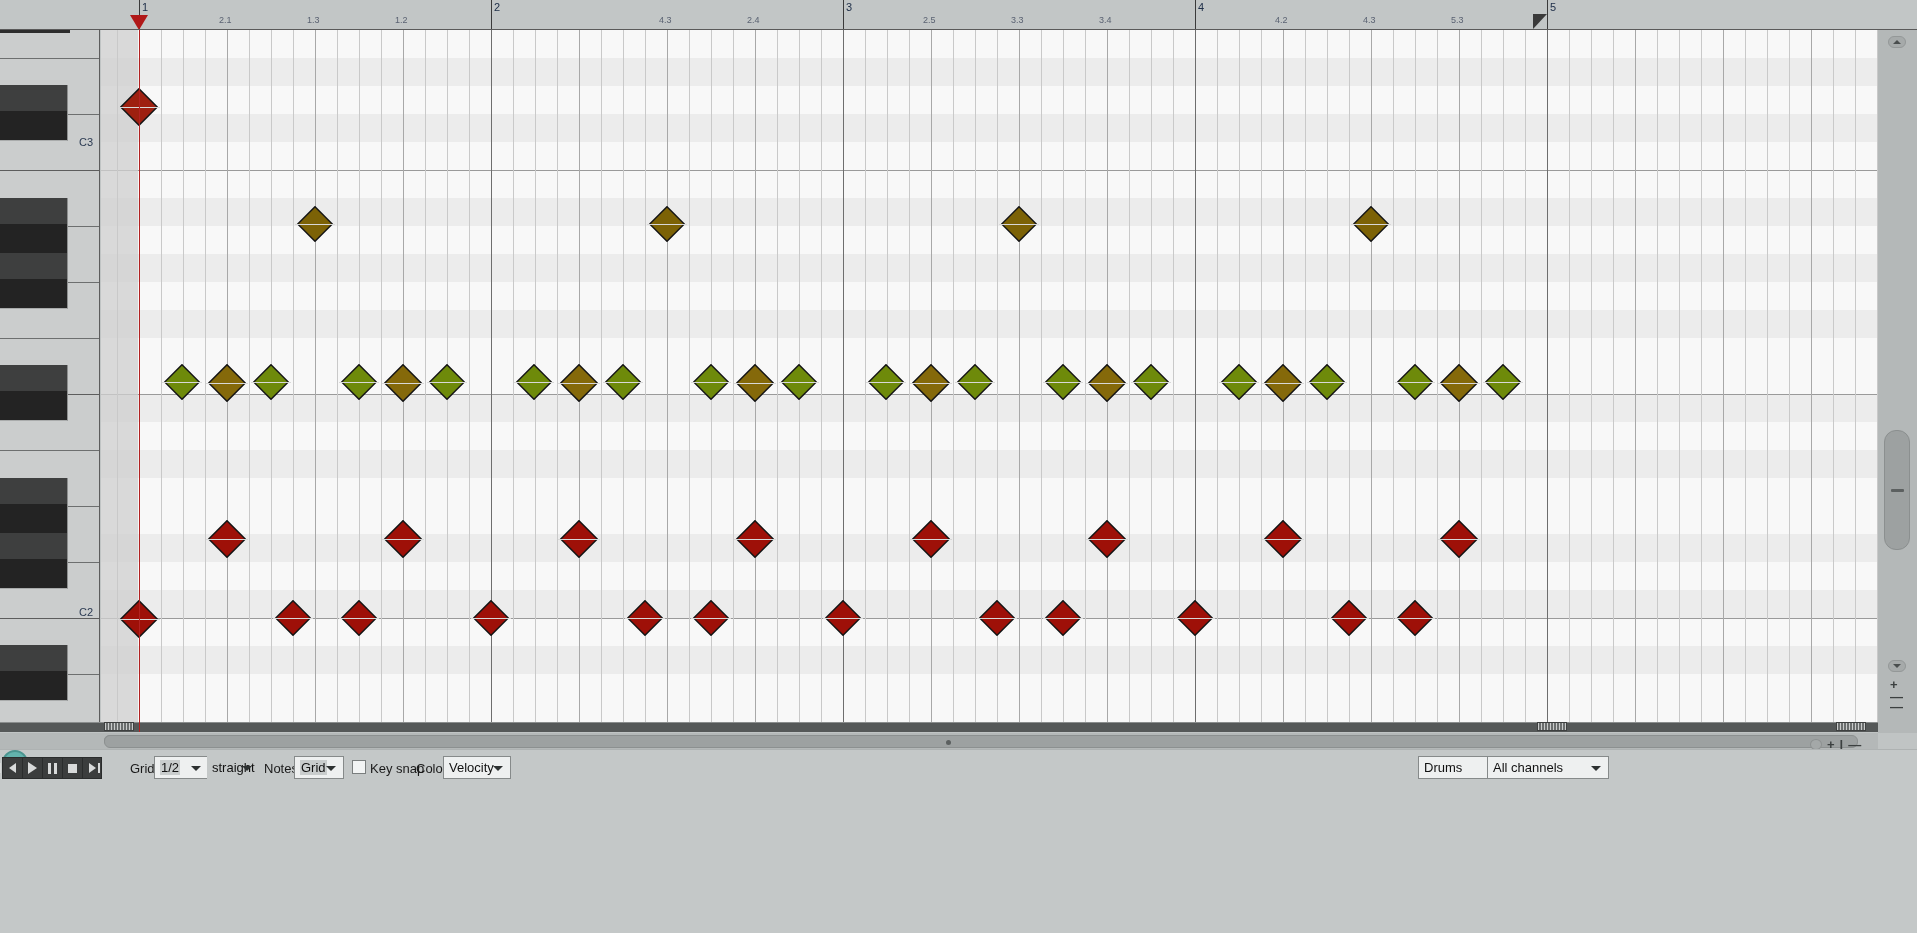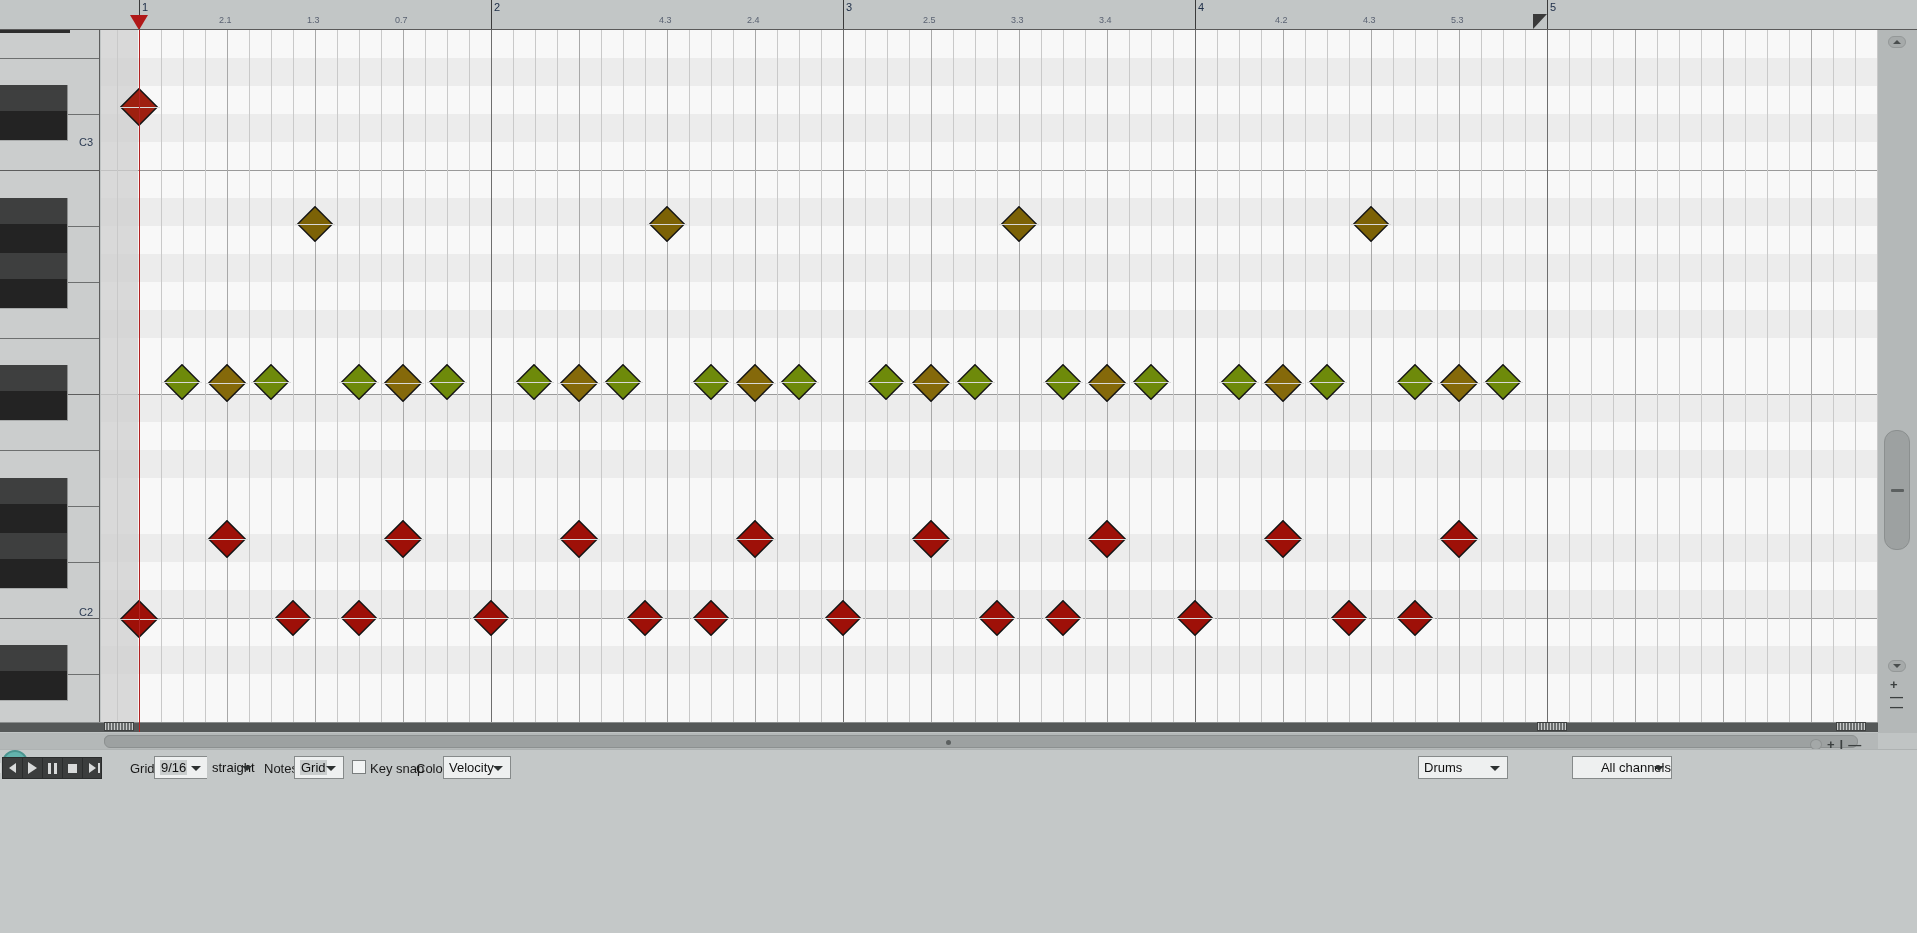--- a/index.html
+++ b/index.html
@@ -422,21 +422,21 @@
         <div class="ruler-tick bar" style="left: 491px;"></div>
         <div class="ruler-lbl bar" style="left: 494px;">2</div>
         <div class="ruler-tick bar" style="left: 843px;"></div>
         <div class="ruler-lbl bar" style="left: 846px;">3</div>
         <div class="ruler-tick bar" style="left: 1195px;"></div>
         <div class="ruler-lbl bar" style="left: 1198px;">4</div>
         <div class="ruler-tick bar" style="left: 1547px;"></div>
         <div class="ruler-lbl bar" style="left: 1550px;">5</div>
         <div class="ruler-lbl beat" style="left: 219px;">2.1</div>
         <div class="ruler-lbl beat" style="left: 307px;">1.3</div>
-        <div class="ruler-lbl beat" style="left: 395px;">0.7</div>
+        <div class="ruler-lbl beat" style="left: 395px;">1.2</div>
         <div class="ruler-lbl beat" style="left: 571px; margin-top: 24px;">2.2</div>
         <div class="ruler-lbl beat" style="left: 659px;">4.3</div>
         <div class="ruler-lbl beat" style="left: 747px;">2.4</div>
         <div class="ruler-lbl beat" style="left: 923px;">2.5</div>
         <div class="ruler-lbl beat" style="left: 1011px;">3.3</div>
         <div class="ruler-lbl beat" style="left: 1099px;">3.4</div>
         <div class="ruler-lbl beat" style="left: 1275px;">4.2</div>
         <div class="ruler-lbl beat" style="left: 1363px;">4.3</div>
         <div class="ruler-lbl beat" style="left: 1451px;">5.3</div>
       </div>
@@ -941,21 +941,21 @@
         </div>
         <div class="tp-btn">
           <span class="tp-glyph gl-next"></span>
         </div>
       </div>
 
     <div id="loop-btn">↻</div>
 
     <span class="tb-label" style="left:130px;">Grid:</span>
     <div class="tb-select" style="left:154px; width:55px;">
-      <span class="hl">9/16</span>
+      <span class="hl">1/2</span>
       <span class="sel-caret"></span>
     </div>
 
     <div class="tb-select flat" style="left:207px; width:52px;">
       <span>straight</span>
       <span class="sel-caret"></span>
     </div>
 
     <span class="tb-label" style="left:264px;">Notes:</span>
     <div class="tb-select" style="left:294px; width:50px;">
@@ -970,19 +970,19 @@
     <div class="tb-select" style="left:443px; width:68px;">
       <span>Velocity</span>
       <span class="sel-caret"></span>
     </div>
 
     <div class="tb-select" style="left:1418px; width:90px;">
       <span>Drums</span>
       <span class="sel-caret"></span>
     </div>
 
-    <div class="tb-select" style="left:1572px; width:100px;justify-content:flex-end;">
+    <div class="tb-select" style="left:1487px; width:122px;">
       <span>All channels</span>
       <span class="sel-caret"></span>
     </div>
 
   </div>
 </div>
 
 </body></html>

